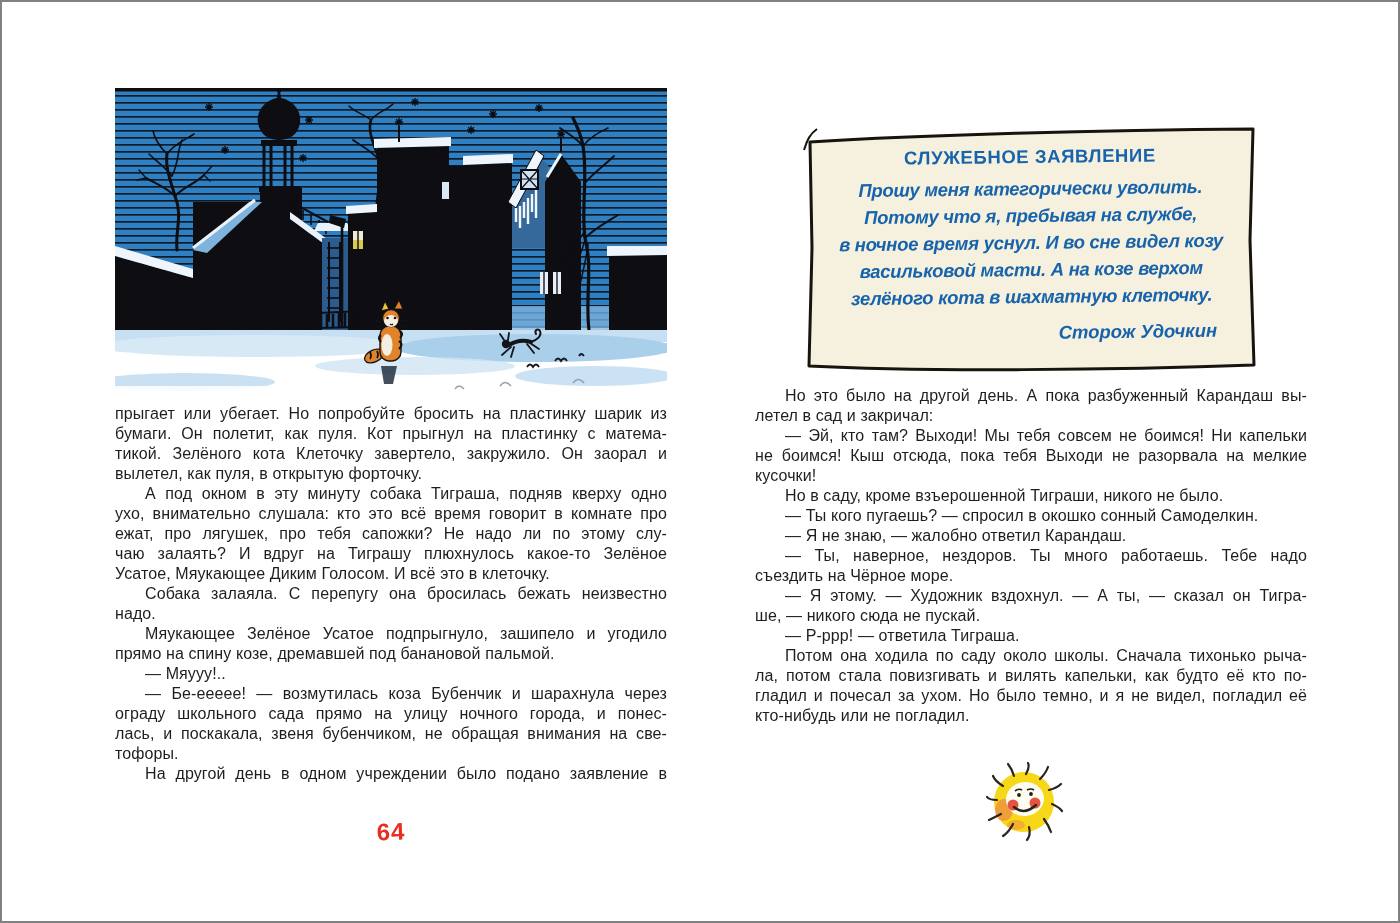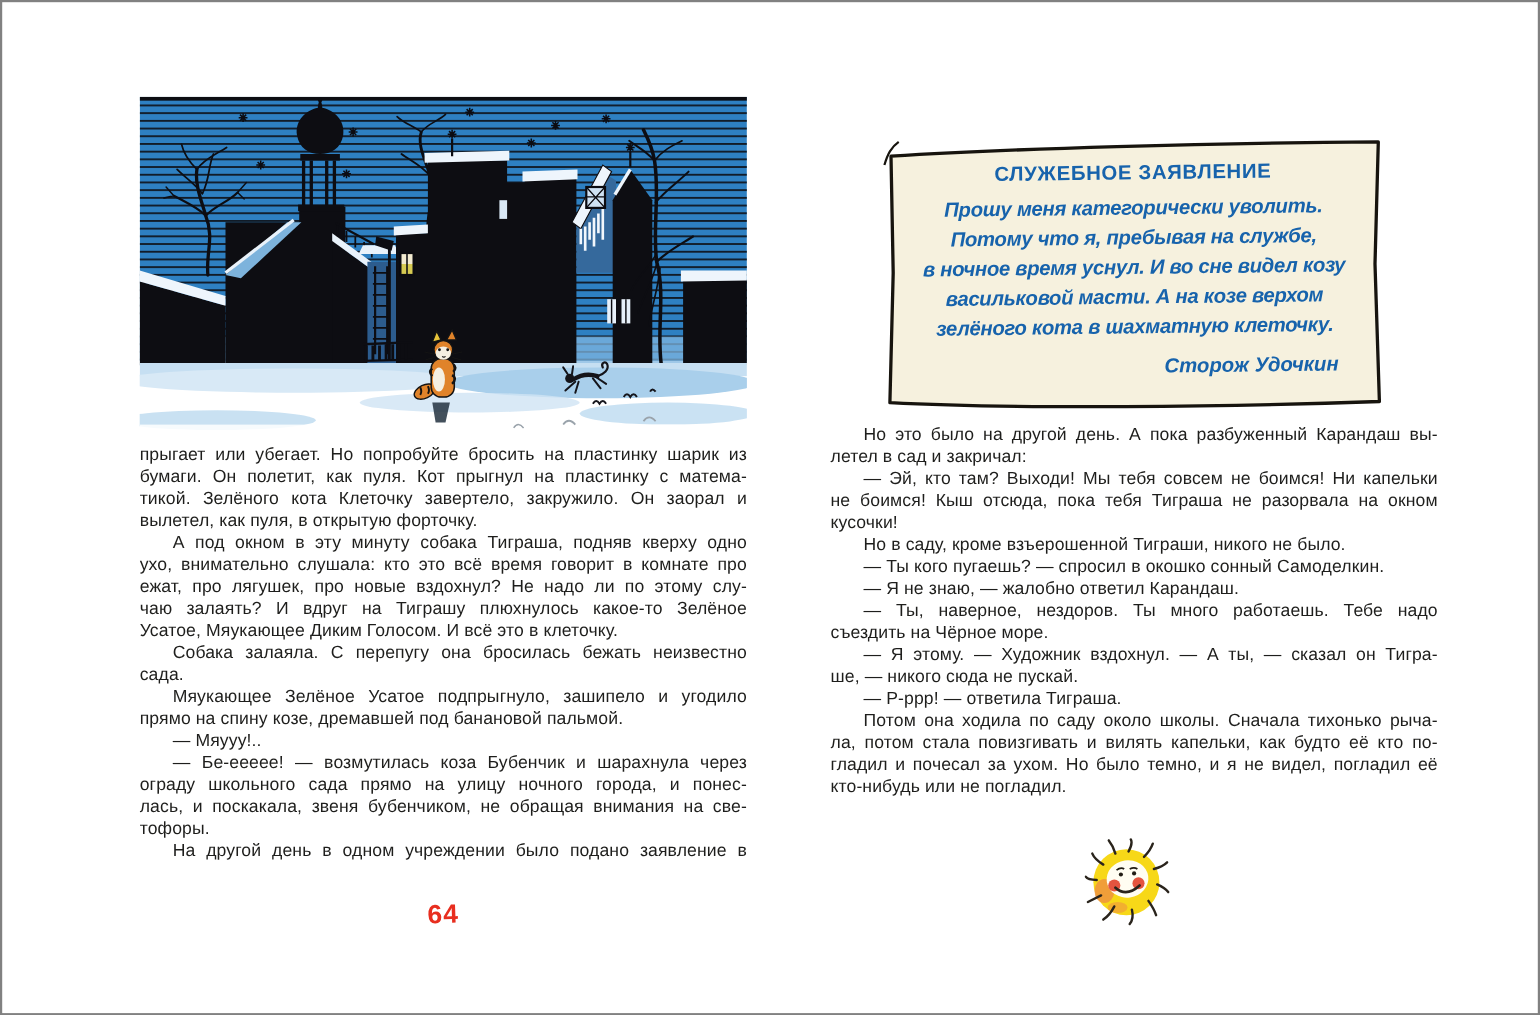--- a/index.html
+++ b/index.html
@@ -2,21 +2,21 @@
 <html lang="ru" style="--note-blue: #1763ac; --note-paper: #f6f1de; --page-number-red: #e82e1f; --body-text: #1e1e1c; --sky-blue: #2e80c2; --page-frame: #818181;"><head>
 <meta charset="utf-8">
 <style>
   html,body{margin:0;padding:0;background:#fff;}
   .canvas{
     position:relative;width:1400px;height:923px;background:#ffffff;
     box-sizing:border-box;border:2px solid var(--page-frame,#818181);
     overflow:hidden;font-family:"Liberation Sans",sans-serif;
   }
   .page{position:absolute;top:0;width:700px;height:100%;}
-  .page-left{left:12px;} .page-right{left:700px;}
+  .page-left{left:0;} .page-right{left:700px;}
 
   .illustration{position:absolute;left:113px;top:86px;width:552px;height:306px;}
 
   .text-block{position:absolute;width:552px;color:var(--body-text,#1e1e1c);}
   .text-block-left{left:113px;top:402px;}
   .text-block-right{left:53px;top:384px;}
   .tline{
     font-size:16px;line-height:20px;height:20px;width:552px;
     white-space:nowrap;letter-spacing:0.1px;
   }
@@ -270,25 +270,25 @@
       </g>
     </svg>
 
     <div class="text-block text-block-left">
         <div class="tline just">прыгает или убегает. Но попробуйте бросить на пластинку шарик из</div>
         <div class="tline just">бумаги. Он полетит, как пуля. Кот прыгнул на пластинку с матема-</div>
         <div class="tline just">тикой. Зелёного кота Клеточку завертело, закружило. Он заорал и</div>
         <div class="tline">вылетел, как пуля, в открытую форточку.</div>
         <div class="tline ind just">А под окном в эту минуту собака Тиграша, подняв кверху одно</div>
         <div class="tline just">ухо, внимательно слушала: кто это всё время говорит в комнате про</div>
-        <div class="tline just">ежат, про лягушек, про новые вздохнул? Не надо ли по этому слу-</div>
+        <div class="tline just">ежат, про лягушек, про тебя сапожки? Не надо ли по этому слу-</div>
         <div class="tline just">чаю залаять? И вдруг на Тиграшу плюхнулось какое-то Зелёное</div>
         <div class="tline">Усатое, Мяукающее Диким Голосом. И всё это в клеточку.</div>
         <div class="tline ind just">Собака залаяла. С перепугу она бросилась бежать неизвестно</div>
-        <div class="tline">сада.</div>
+        <div class="tline">надо.</div>
         <div class="tline ind just">Мяукающее Зелёное Усатое подпрыгнуло, зашипело и угодило</div>
         <div class="tline">прямо на спину козе, дремавшей под банановой пальмой.</div>
         <div class="tline ind">— Мяууу!..</div>
         <div class="tline ind just">— Бе-еееее! — возмутилась коза Бубенчик и шарахнула через</div>
         <div class="tline just">ограду школьного сада прямо на улицу ночного города, и понес-</div>
         <div class="tline just">лась, и поскакала, звеня бубенчиком, не обращая внимания на све-</div>
         <div class="tline">тофоры.</div>
         <div class="tline ind just">На другой день в одном учреждении было подано заявление в</div>
       </div>
 
@@ -312,21 +312,21 @@
             <div class="note-line">зелёного кота в шахматную клеточку.</div>
           </div>
         <div class="note-sign">Сторож Удочкин</div>
       </div>
     </div>
 
     <div class="text-block text-block-right">
         <div class="tline ind just">Но это было на другой день. А пока разбуженный Карандаш вы-</div>
         <div class="tline">летел в сад и закричал:</div>
         <div class="tline ind just">— Эй, кто там? Выходи! Мы тебя совсем не боимся! Ни капельки</div>
-        <div class="tline just">не боимся! Кыш отсюда, пока тебя Тиграша не разорвала на окном</div>
+        <div class="tline just">не боимся! Кыш отсюда, пока тебя Выходи не разорвала на мелкие</div>
         <div class="tline">кусочки!</div>
         <div class="tline ind">Но в саду, кроме взъерошенной Тиграши, никого не было.</div>
         <div class="tline ind">— Ты кого пугаешь? — спросил в окошко сонный Самоделкин.</div>
         <div class="tline ind">— Я не знаю, — жалобно ответил Карандаш.</div>
         <div class="tline ind just">— Ты, наверное, нездоров. Ты много работаешь. Тебе надо</div>
         <div class="tline">съездить на Чёрное море.</div>
         <div class="tline ind just">— Я этому. — Художник вздохнул. — А ты, — сказал он Тигра-</div>
         <div class="tline">ше, — никого сюда не пускай.</div>
         <div class="tline ind">— Р-ррр! — ответила Тиграша.</div>
         <div class="tline ind just">Потом она ходила по саду около школы. Сначала тихонько рыча-</div>

